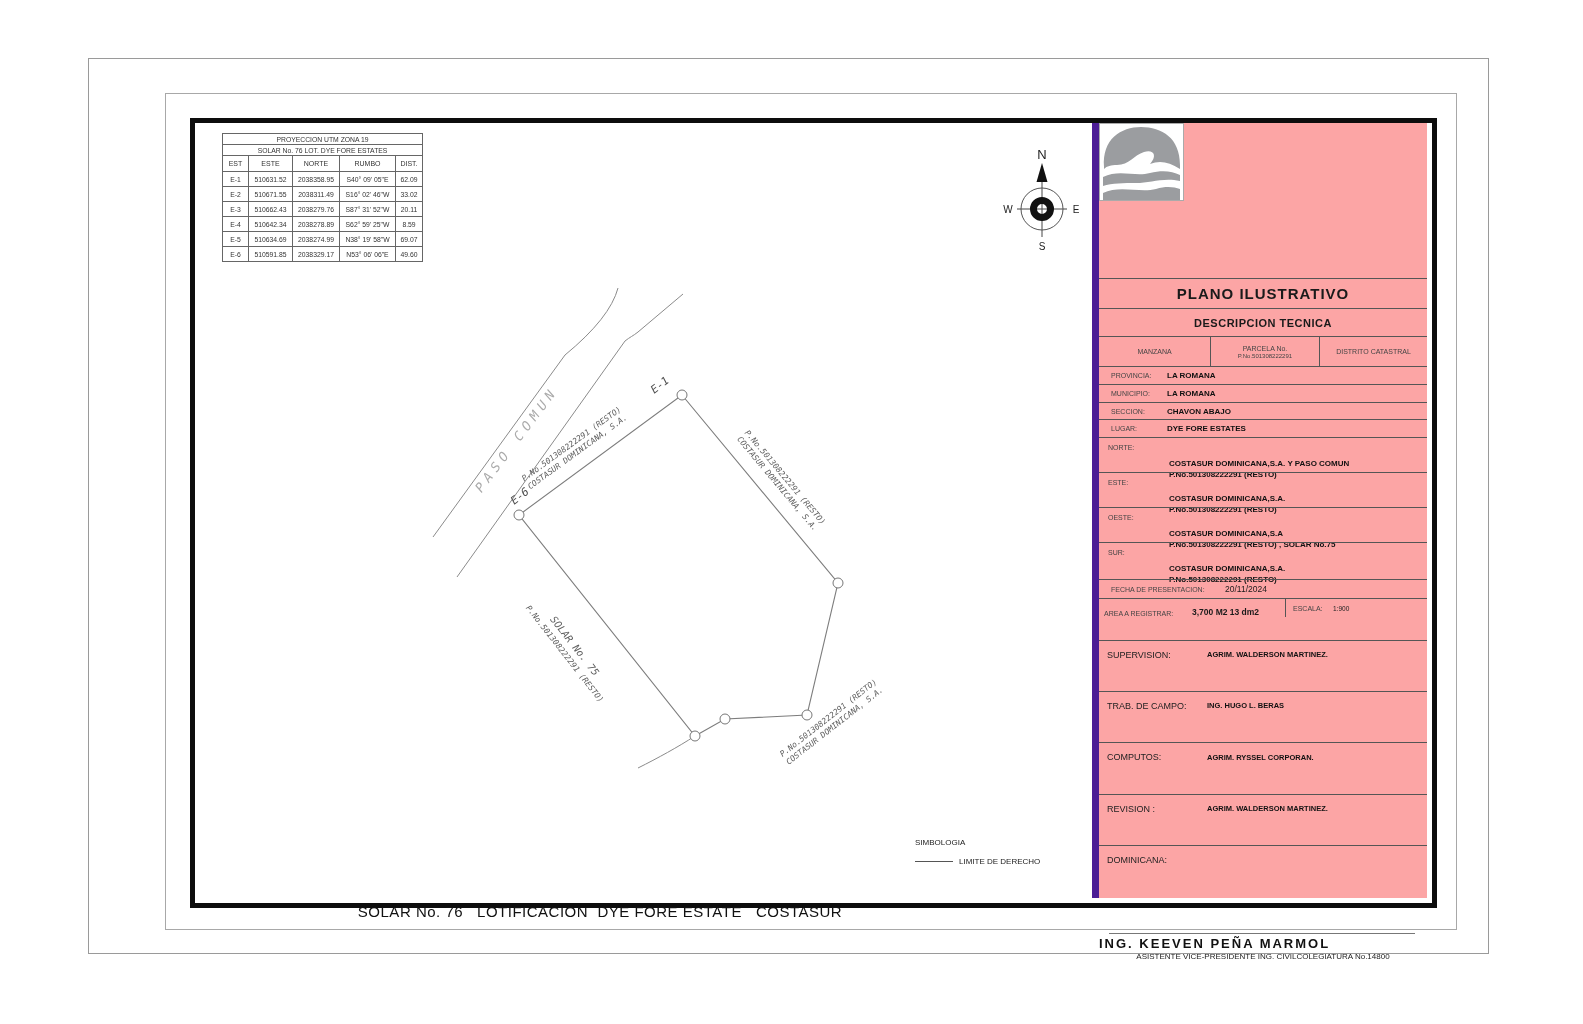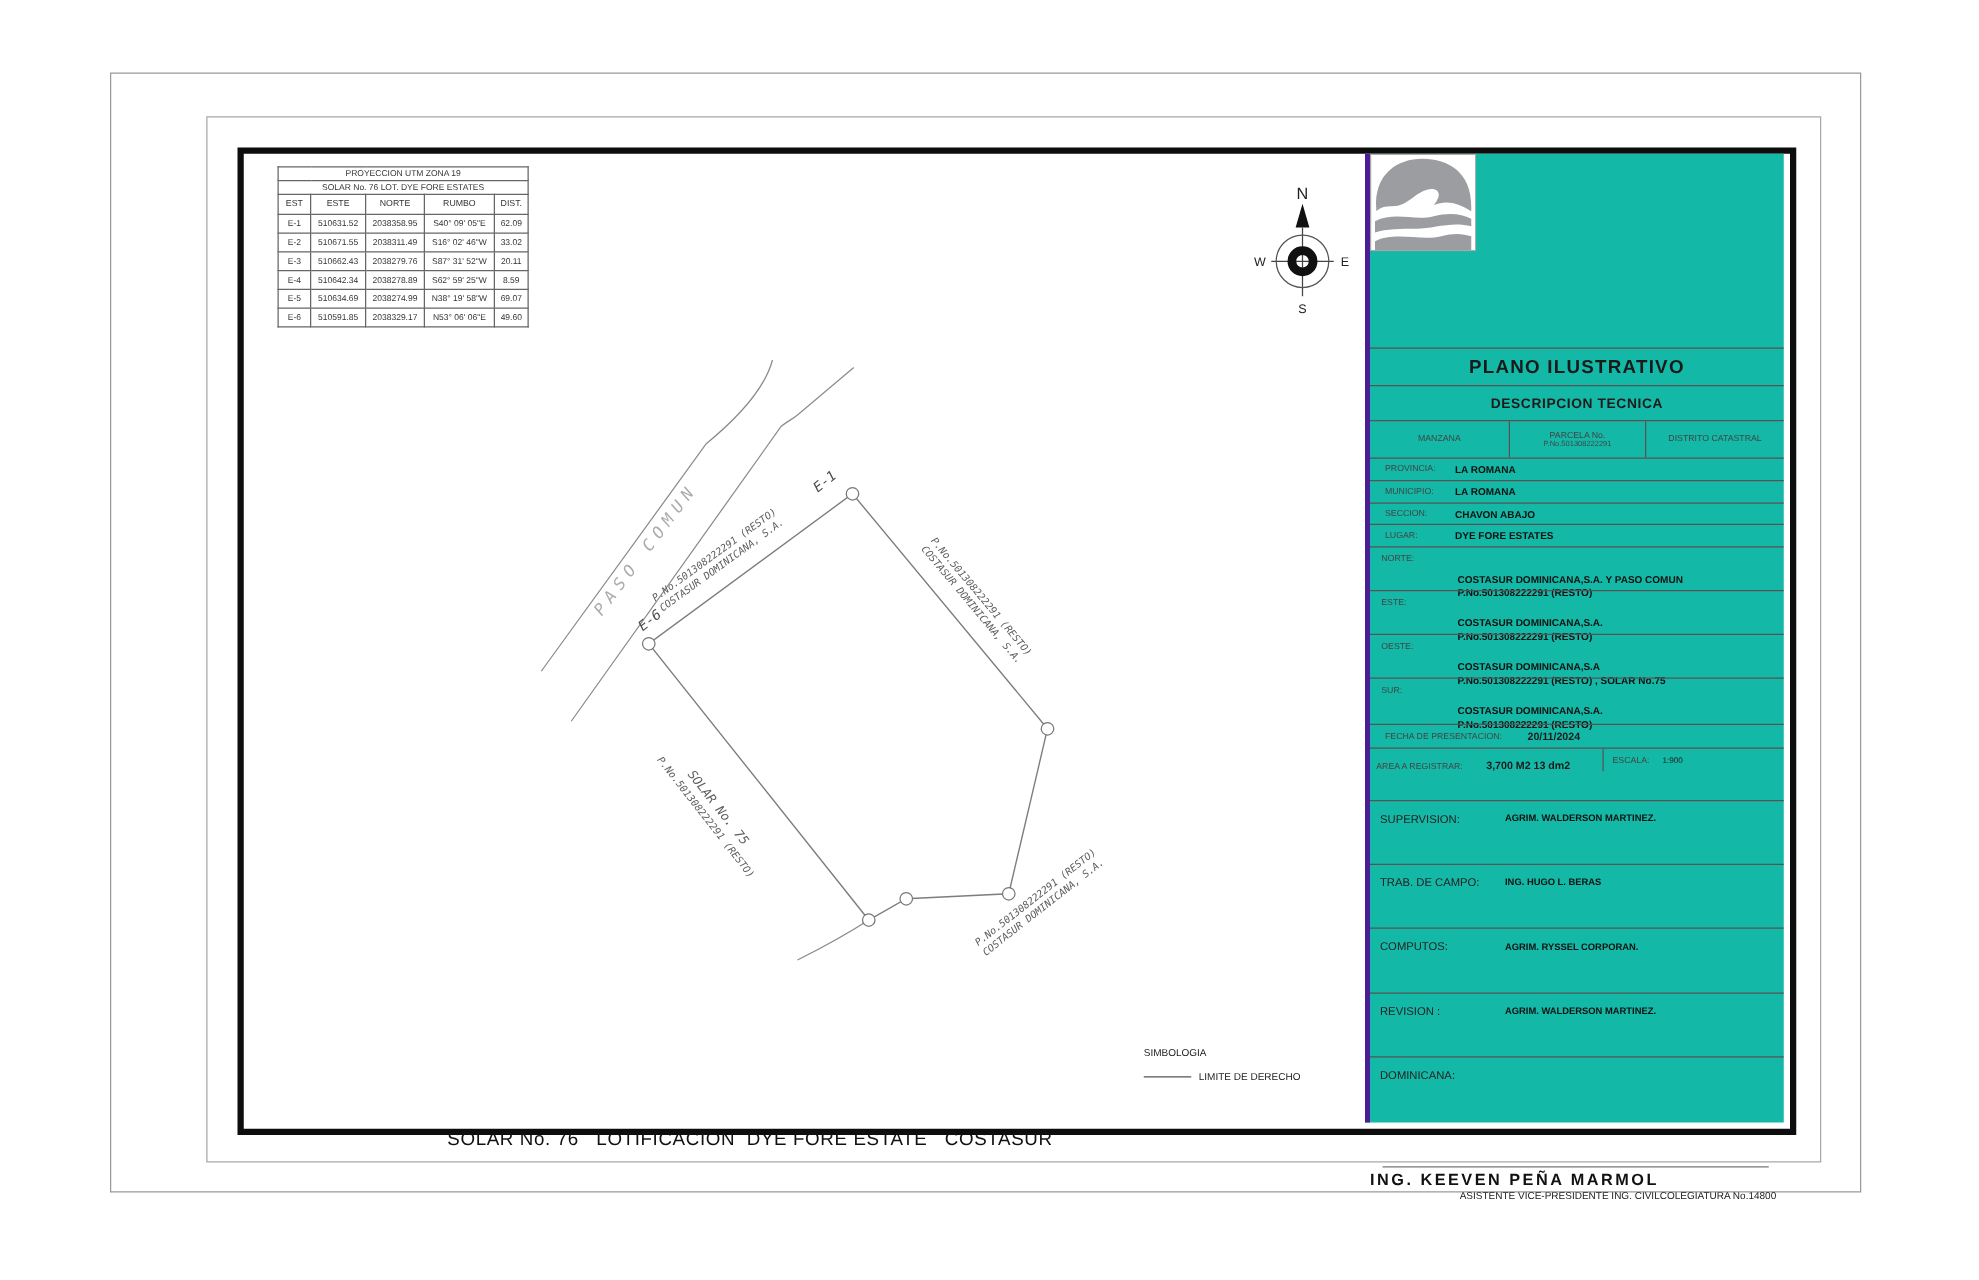--- a/index.html
+++ b/index.html
@@ -36,22 +36,22 @@
   .legend{position:absolute;left:915px;top:838px;width:160px;font-size:8px;color:#222;}
   .legend-title{margin-bottom:10px;}
   .legend-item{display:flex;align-items:center;}
   .legend-line{display:inline-block;width:38px;height:0;border-top:1px solid #555;margin-right:6px;}
 
   
   .bottom-title{position:absolute;left:280px;top:903px;width:640px;text-align:center;
                 font-size:15px;color:#111;white-space:pre;letter-spacing:0.5px;}
 
   
-  .tblock{position:absolute;left:1092px;top:123px;width:335px;height:775px;border-left:4px solid #4c1d95;
-          box-sizing:border-box;background:#14b8a6;}
+  .tblock{position:absolute;left:1092px;top:123px;width:335px;height:775px;border-left:7px solid #4c1d95;
+          box-sizing:border-box;background:#fca5a5;}
   .tb-row{box-sizing:border-box;border-top:1px solid #555;position:relative;}
   .tb-logo-area{height:155px;border-top:none;}
   .logo-box{position:absolute;left:0px;top:0px;width:85px;height:78px;}
   .tb-title{height:30px;display:flex;align-items:center;justify-content:center;
             font-weight:bold;font-size:15px;letter-spacing:1px;}
   .tb-desc{height:28px;display:flex;align-items:center;justify-content:center;
            font-weight:bold;font-size:11px;letter-spacing:0.5px;}
   .tb-manzana{height:30px;display:flex;}
   .tb-cell{box-sizing:border-box;display:flex;flex-direction:column;align-items:center;justify-content:center;
            font-size:7px;color:#444;}
@@ -60,36 +60,36 @@
   .tb-ubic{height:32px;display:flex;align-items:center;justify-content:center;
            font-weight:bold;font-size:10.5px;letter-spacing:0.5px;}
   .tb-small{display:flex;align-items:center;}
   .tb-small .lbl{font-size:7px;color:#444;margin-left:12px;width:56px;}
   .tb-small .val{font-size:8px;font-weight:bold;color:#111;}
   .tb-col{padding-top:16px;}
   .tb-col .lbl{position:absolute;left:9px;top:6px;font-size:7px;color:#444;}
   .tb-col .vals{margin-left:70px;font-size:8px;font-weight:bold;color:#111;line-height:11px;padding-top:4px;}
   .tb-fecha{height:19px;display:flex;align-items:center;}
   .tb-fecha .lbl{font-size:7px;color:#444;margin-left:12px;width:114px;}
-  .tb-fecha .val{font-size:8.5px;font-weight:bold;}
+  .tb-fecha .val{font-size:8.5px;font-weight:normal;}
   .tb-area{height:19px;display:flex;}
   .tb-area .cell-a{width:186px;display:flex;align-items:flex-end;box-sizing:border-box;}
   .tb-area .cell-a .lbl{font-size:7px;color:#444;margin-left:5px;width:88px;}
   .tb-area .cell-a .val{font-size:8.5px;font-weight:bold;}
   .tb-area .cell-b{flex:1;border-left:1px solid #555;display:flex;align-items:center;}
   .tb-area .cell-b .lbl{font-size:7px;color:#444;margin-left:7px;width:40px;}
   .tb-area .cell-b .val{font-size:6.5px;color:#222;}
   .tb-staff{display:flex;align-items:center;margin-top:23px;}
   .tb-staff .lbl{font-size:9px;color:#222;margin-left:8px;width:100px;}
   .tb-staff .val{font-size:7.5px;font-weight:bold;color:#111;}
   .tb-sign{border-top:none;height:107px;}
   .sign-rule{position:absolute;left:10px;right:12px;top:59px;border-top:1px solid #777;}
   .sign-name{position:absolute;left:0;right:0;top:62px;text-align:left;font-weight:bold;
              font-size:13px;letter-spacing:2px;color:#111;}
-  .sign-sub{position:absolute;left:6px;right:6px;top:78px;display:flex;justify-content:flex-end;
+  .sign-sub{position:absolute;left:6px;right:6px;top:78px;display:flex;justify-content:center;
             font-size:8px;color:#222;}
 </style>
 </head>
 <body>
 
 <div class="sheet">
   <div class="outer-border"></div>
   <div class="second-border"></div>
   <div class="thick-frame"></div>
 

